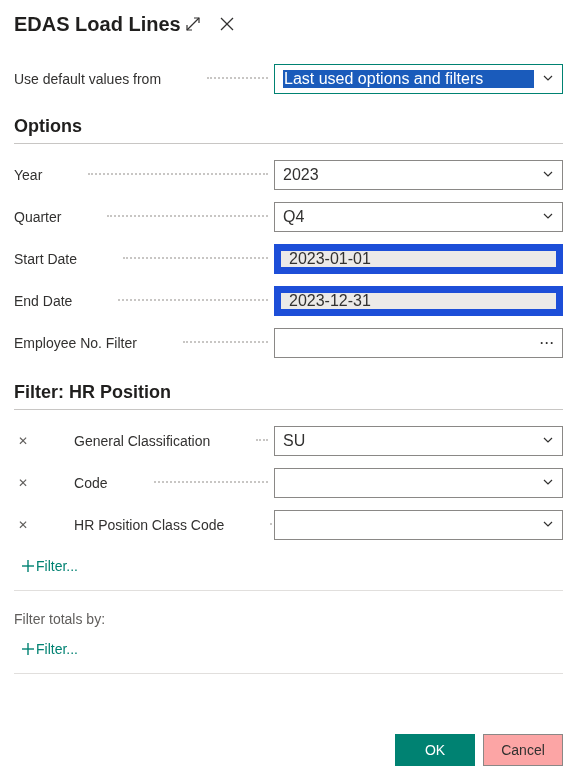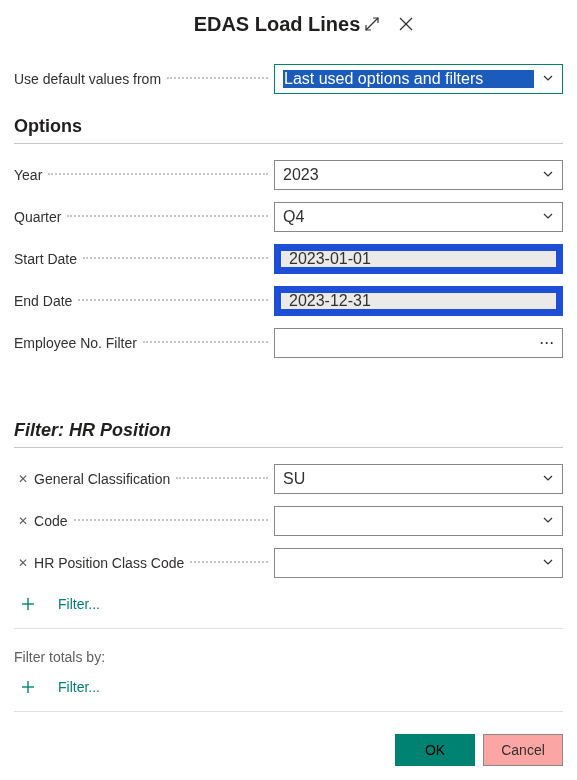--- a/index.html
+++ b/index.html
@@ -10,23 +10,22 @@
     color: #323130;
     width: 577px;
     height: 780px;
     padding: 12px 14px;
     background: #fff;
     position: relative;
   }
   .header {
     display: flex;
     align-items: center;
-    justify-content: center;
+    justify-content: flex-start;
     margin-bottom: 28px;
-    margin-left: 35px;
   }
   .title {
     font-size: 20px;
     font-weight: 600;
     color: #201f1e;
   }
   .header-icons {
     display: flex;
     gap: 10px;
     align-items: center;
@@ -45,20 +44,21 @@
     align-items: center;
     margin-bottom: 12px;
   }
   .label-col {
     width: 260px;
     flex: none;
     display: flex;
     align-items: center;
     overflow: hidden;
     white-space: nowrap;
+    gap: 40px;
   }
   .label-text {
     color: #323130;
   }
   .dots {
     flex: 1;
     border-bottom: 2px dotted #c8c6c4;
     margin: 0 6px 3px 6px;
     min-width: 10px;
   }
@@ -124,22 +124,21 @@
     width: 100%;
   }
   .section-heading {
     font-size: 18px;
     font-weight: 600;
     color: #201f1e;
     margin-top: 22px;
     margin-bottom: 6px;
   }
   .section-heading.big-gap {
-    margin-top: 62px;
-    font-style: italic;
+    margin-top: 24px;
   }
   hr.sep {
     border: none;
     border-top: 1px solid #c8c6c4;
     margin: 2px 0 16px 0;
   }
   hr.sep-light {
     border: none;
     border-top: 1px solid #e1dfdd;
     margin: 12px 0 10px 0;
@@ -153,21 +152,21 @@
     margin-right: 6px;
     cursor: pointer;
   }
   .add-filter {
     display: flex;
     align-items: center;
     color: #008272;
     font-size: 14px;
     cursor: pointer;
     padding: 6px 0 4px 6px;
-    gap: 22px;
+    gap: 0;
   }
   .add-filter .plus {
     display: flex;
     align-items: center;
   }
   .totals-label {
     color: #605e5c;
     font-size: 14px;
     margin-bottom: 8px;
     margin-top: 20px;
@@ -188,21 +187,21 @@
     font-size: 14px;
     font-family: inherit;
     cursor: pointer;
     border: 1px solid #8a8886;
     background: #fca5a5;
     color: #323130;
   }
   .btn-primary {
     background: #008272;
     border-color: #008272;
-    color: #000000;
+    color: #ffffff;
   }
 </style>
 </head>
 <body>
 
 <div class="header">
   <div class="title">EDAS Load Lines</div>
   <div class="header-icons">
     <div class="icon-btn">
       <svg width="16" height="16" viewBox="0 0 16 16" fill="none" stroke="currentColor" stroke-width="1.2">

